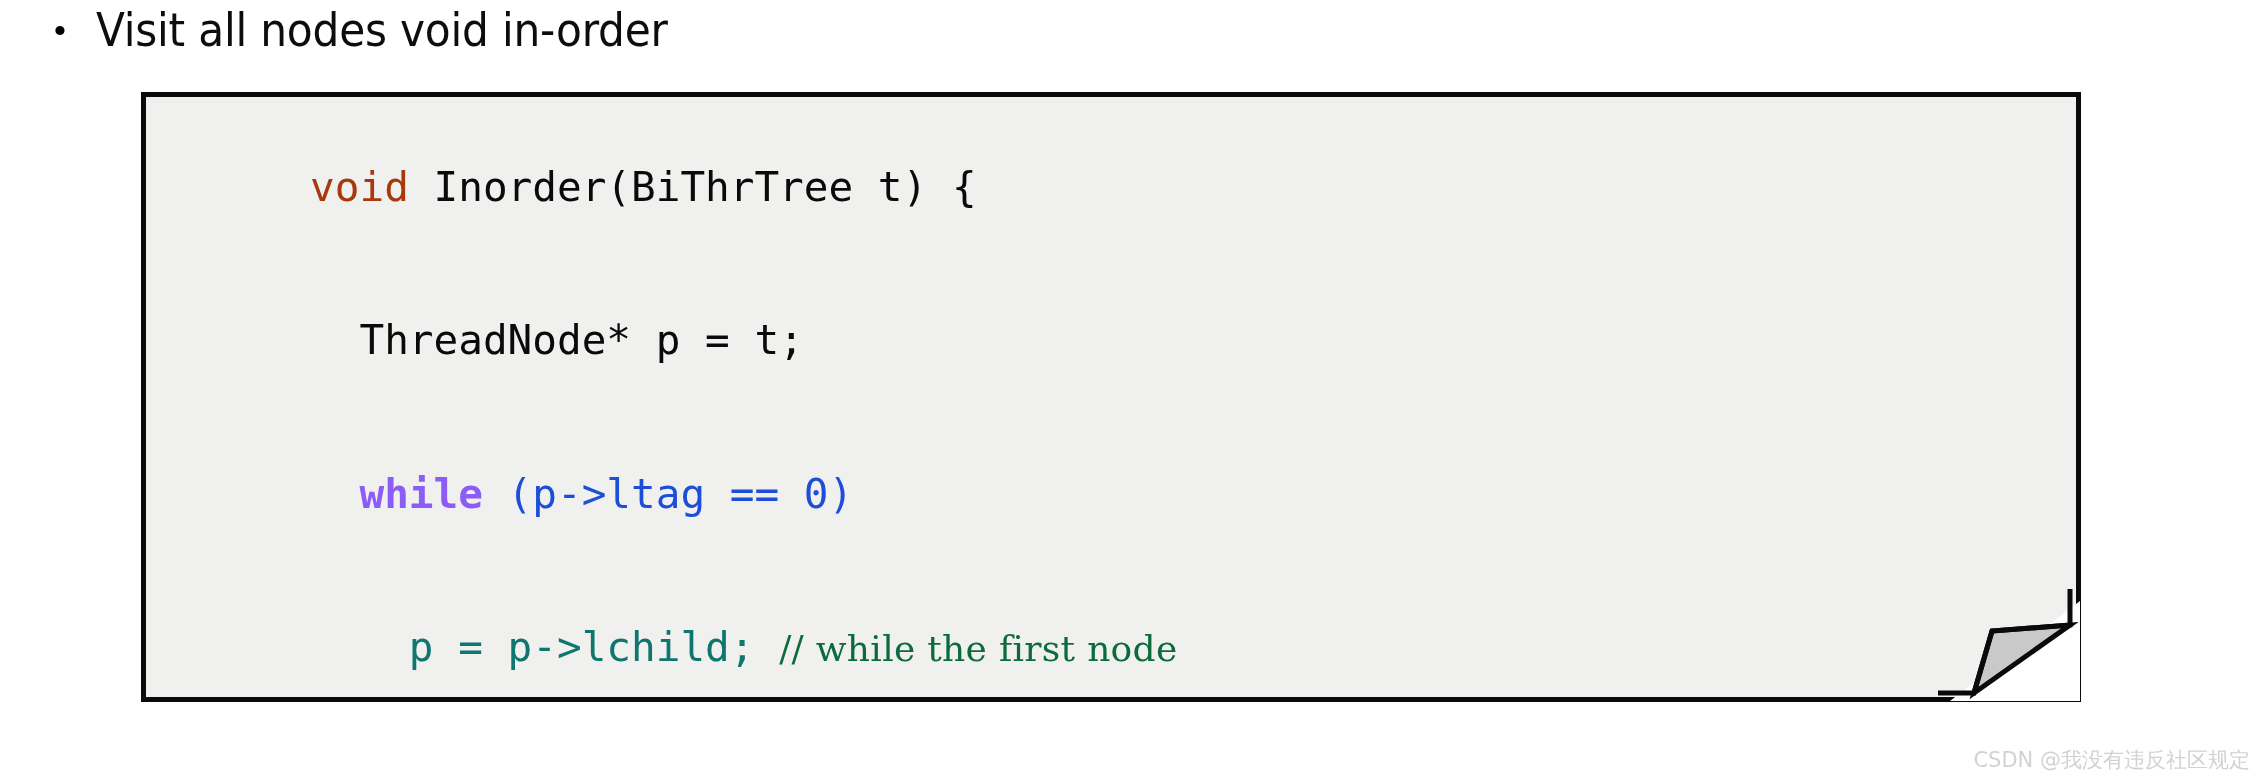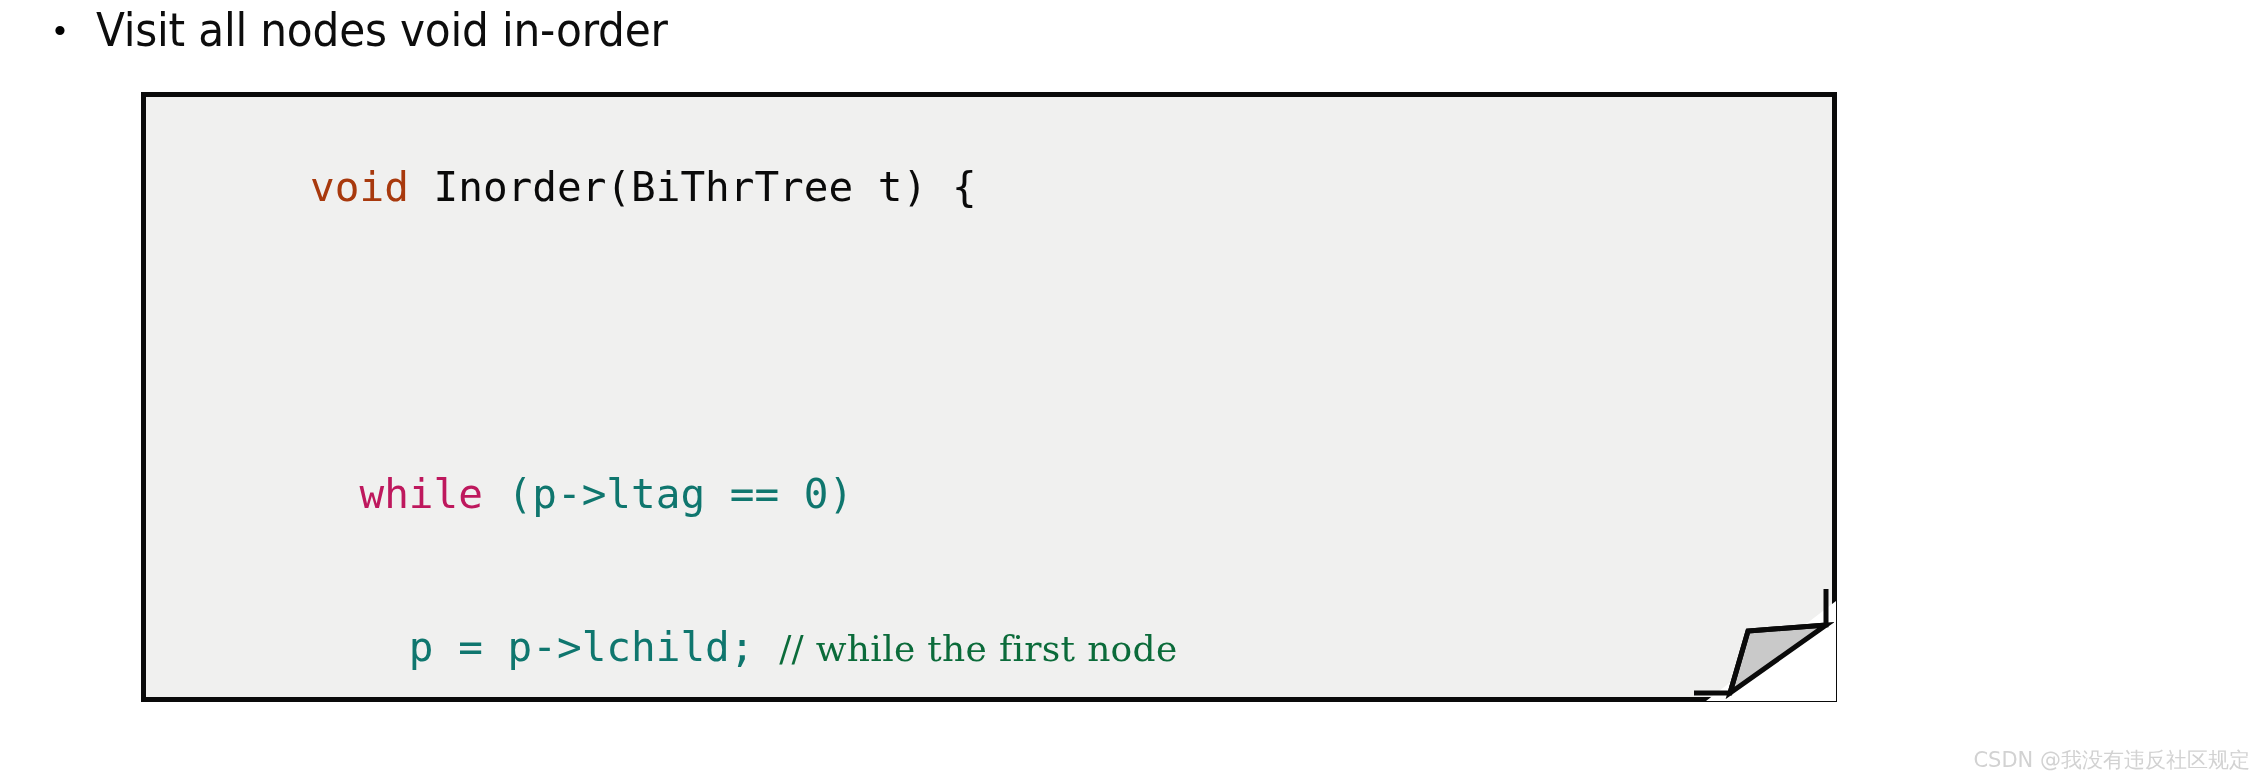--- a/index.html
+++ b/index.html
@@ -38,21 +38,21 @@
     letter-spacing: -0.2px;
     font-family: "DejaVu Sans", sans-serif;
     font-stretch: condensed;
   }
 
   
   #code-card {
     position: absolute;
     left: 141px;
     top: 92px;
-    width: 1696px;
+    width: 1940px;
     height: 610px;
     background: #f0f0ef;
     border: 5px solid #0a0a0a;
     box-sizing: border-box;
   }
   #code-body {
     position: absolute;
     left: 0;
     top: 0;
     padding: 14px 0 0 16px;
@@ -118,25 +118,25 @@
 
 <div id="code-card" style="background: rgb(240, 240, 239); border-color: rgb(10, 10, 10);">
 
   <div id="code-body">
 
     <div class="code-line">
       <span class="ind" style="color: rgb(10, 10, 10);"></span><span class="kw" style="color: rgb(168, 57, 13);">void</span><span class="txt" style="color: rgb(10, 10, 10);"> Inorder(BiThrTree t) {</span><span class="cmt" style="color: rgb(11, 107, 58);"></span>
     </div>
 
     <div class="code-line">
-      <span class="ind" style="color: rgb(10, 10, 10);">  </span><span class="kw" style="color: rgb(168, 57, 13);"></span><span class="cmt" style="color: rgb(11, 107, 58);"></span>
+      <span class="ind" style="color: rgb(10, 10, 10);">  </span><span class="kw" style="color: rgb(168, 57, 13);"></span><span class="txt" style="color: rgb(10, 10, 10);">ThreadNode* p = t;</span><span class="cmt" style="color: rgb(11, 107, 58);"></span>
     </div>
 
     <div class="code-line">
-      <span class="ind" style="color: rgb(10, 10, 10);">  </span><span class="kw" style="color: #be185d;">while</span><span class="txt" style="color: #0f766e;"> (p-&gt;ltag == 0)</span><span class="cmt" style="color: rgb(11, 107, 58);"></span>
+      <span class="ind" style="color: rgb(10, 10, 10);">  </span><span class="kw" style="color: #8b5cf6; font-weight: bold;">while</span><span class="txt" style="color: #1d4ed8;"> (p-&gt;ltag == 0)</span><span class="cmt" style="color: rgb(11, 107, 58);"></span>
     </div>
 
     <div class="code-line">
       <span class="ind" style="color: rgb(10, 10, 10);">    </span><span class="kw" style="color: rgb(168, 57, 13);"></span><span class="txt" style="color: #0f766e;">p = p-&gt;lchild; </span><span class="cmt" style="color: rgb(11, 107, 58);">// while the first node</span>
     </div>
 
     <div class="code-line">
       <span class="ind" style="color: rgb(10, 10, 10);">  </span><span class="kw" style="color: rgb(168, 57, 13);">for</span><span class="txt" style="color: rgb(10, 10, 10);"> (p; p != NULL; p = successor(p)) {</span><span class="cmt" style="color: rgb(11, 107, 58);"></span>
     </div>
 

